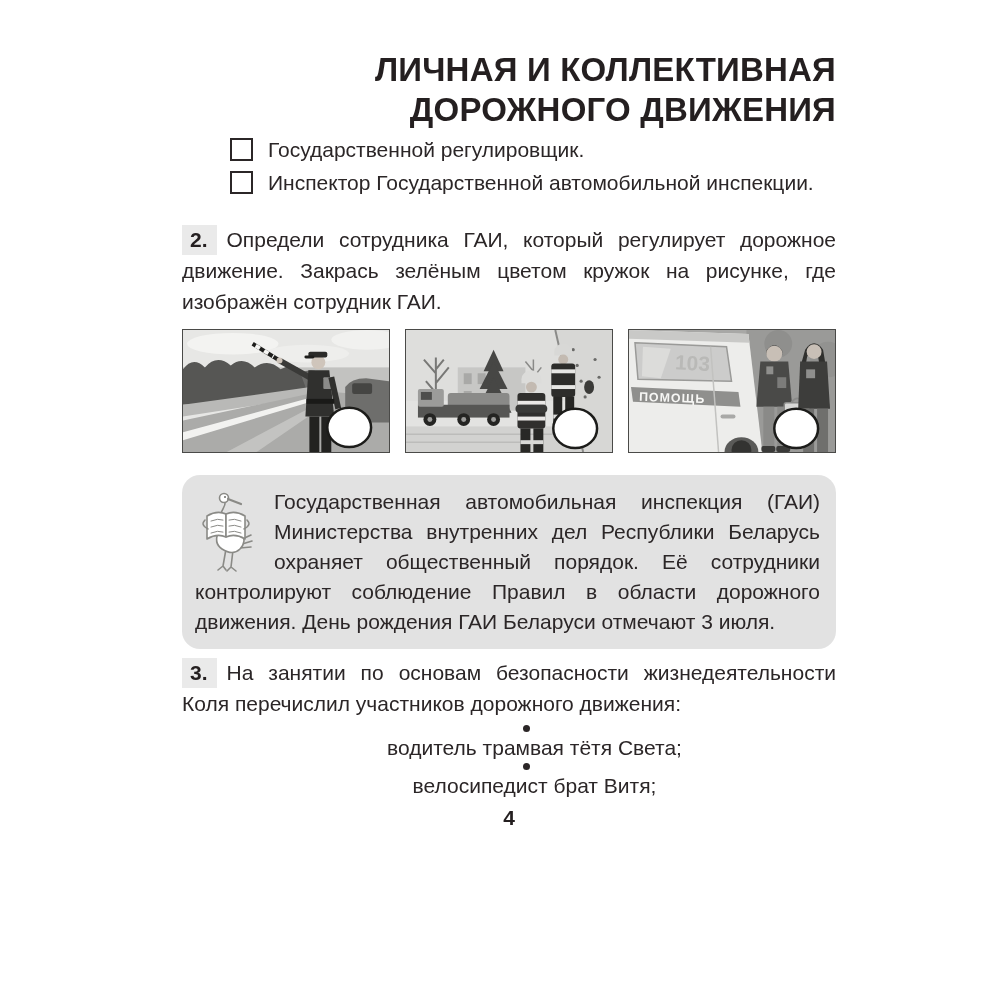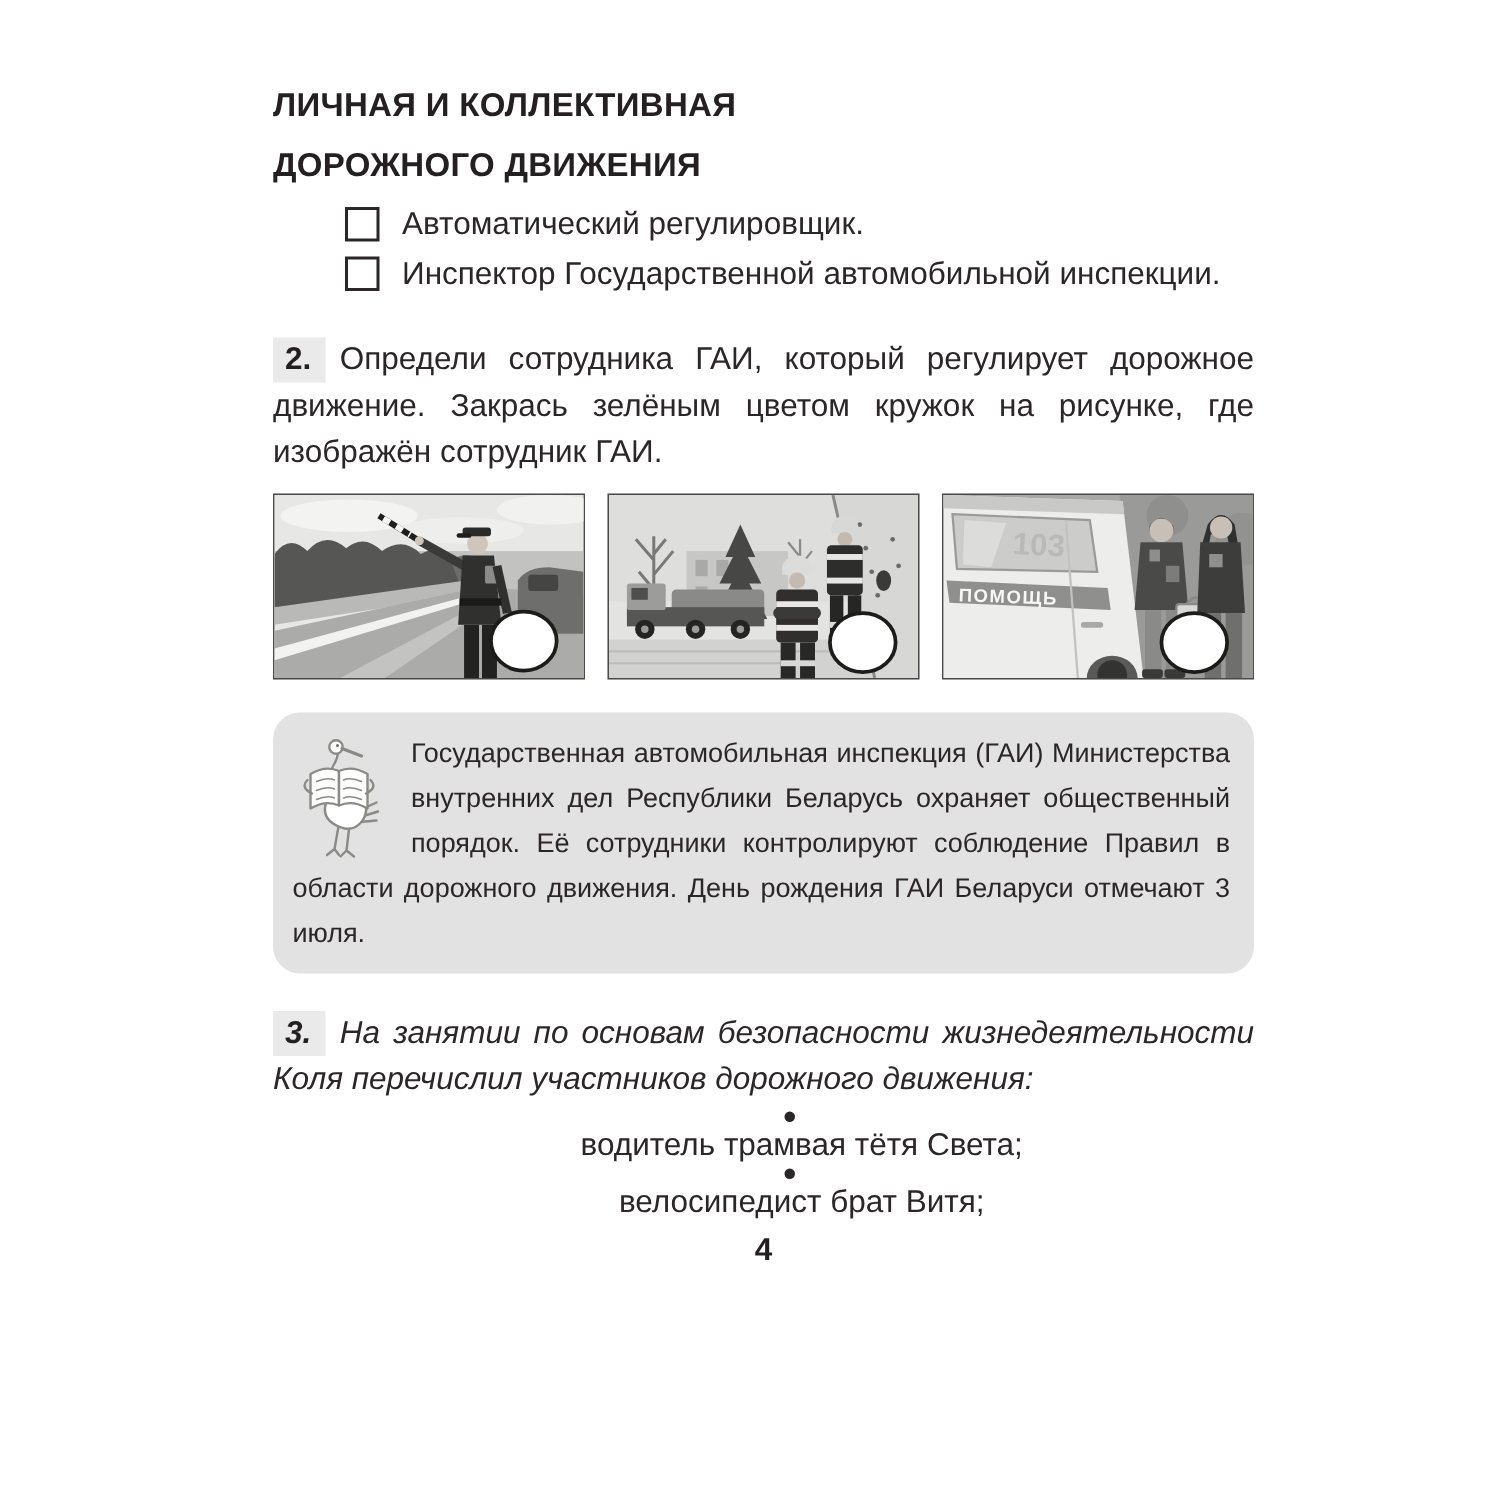--- a/index.html
+++ b/index.html
@@ -7,22 +7,22 @@
     width:1000px;height:1000px;background:#ffffff;
     font-family:"Liberation Sans", sans-serif;
     color:#272324;
     -webkit-font-smoothing:antialiased;
   }
   .page{position:relative;width:1000px;height:1000px;overflow:hidden;background:#fff;}
   .content{margin-left:182px;width:654px;}
 
   
   .title{
-    padding-top:50px;text-align:left;
-    font-size:22px;line-height:40px;font-weight:700;color:#241f20;
+    padding-top:50px;text-align:right;
+    font-size:33px;line-height:40px;font-weight:700;color:#241f20;
     letter-spacing:.2px;
   }
 
   
   .task{
     margin:19px 0 0 0;
     font-size:21px;line-height:31px;text-align:justify;color:#2b2627;
   }
   .task .badge{
     display:inline-block;background:#eaeaea;font-weight:700;color:#241f20;
@@ -47,21 +47,21 @@
   .photo svg{display:block;width:100%;height:100%;}
 
   
   .infobox{
     margin-top:22px;background:#e2e2e2;border-radius:18px;
     padding:12px 16px 12px 13px;box-sizing:border-box;
   }
   .stork-float{float:left;width:64px;height:86px;margin:4px 12px 0 3px;}
   .stork-float svg{display:block;width:100%;height:100%;}
   .info-text{
-    font-size:18px;line-height:30px;text-align:justify;color:#2b2627;
+    font-size:21px;line-height:30px;text-align:justify;color:#2b2627;
   }
 
   
   .bullets{list-style:none;margin:6px 0 0 0;padding:0 0 0 51px;}
   .bullets li{display:flex;align-items:center;font-size:21px;line-height:31px;color:#2b2627;flex-direction:column;}
   .dot{width:7px;height:7px;border-radius:50%;background:#2b2627;flex:none;margin-right:17px;}
 
   
   .pagenum{margin-top:5px;text-align:center;font-size:21px;font-weight:700;color:#241f20;}
 </style>
@@ -73,21 +73,21 @@
 
     <h1 class="title" style="margin:0;">
       <div>ЛИЧНАЯ И КОЛЛЕКТИВНАЯ</div>
       <div>ДОРОЖНОГО ДВИЖЕНИЯ</div>
     </h1>
 
 
     <div class="options">
       <div class="opt">
         <span class="cb"></span>
-        <span class="opt-label">Автоматический регулировщик.</span>
+        <span class="opt-label">Государственной регулировщик.</span>
       </div>
       <div class="opt">
         <span class="cb"></span>
         <span class="opt-label">Инспектор Государственной автомобильной инспекции.</span>
       </div>
     </div>
 
     <p class="task" style="margin-top:28px;">
       <span class="badge">2.</span><span>Определи сотрудника ГАИ, который регулирует дорожное движение. Закрась зелёным цветом кружок на рисунке, где изображён сотрудник ГАИ.</span>
     </p>
@@ -236,21 +236,21 @@
           <path d="M9,25 q10,-6 19,-2 l0,23 q-9,-4 -19,2 Z" fill="#ffffff"></path>
           <path d="M47,25 q-10,-6 -19,-2 l0,23 q9,-4 19,2 Z" fill="#ffffff"></path>
           <path d="M13,30 q7,-3 12,-1 M13,36 q7,-3 12,-1 M13,42 q7,-3 12,-1" stroke-width="1"></path>
           <path d="M43,30 q-7,-3 -12,-1 M43,36 q-7,-3 -12,-1 M43,42 q-7,-3 -12,-1" stroke-width="1"></path>
           <path d="M7,29 q-5,5 3,9 M49,29 q5,5 -3,9"></path>
         </svg>
       </div>
       <div class="info-text">Государственная автомобильная инспекция (ГАИ) Министерства внутренних дел Республики Беларусь охраняет общественный порядок. Её сотрудники контролируют соблюдение Правил в области дорожного движения. День рождения ГАИ Беларуси отмечают 3 июля.</div>
     </aside>
 
-    <p class="task" style="margin-top:24px;font-style:italic;">
+    <p class="task" style="margin-top:8px;">
       <span class="badge">3.</span><span>На занятии по основам безопасности жизнедеятельности Коля перечислил участников дорожного движения:</span>
     </p>
 
     <ul class="bullets">
       <li>
         <span class="dot"></span>
         <span>водитель трамвая тётя Света;</span>
       </li>
       <li>
         <span class="dot"></span>

